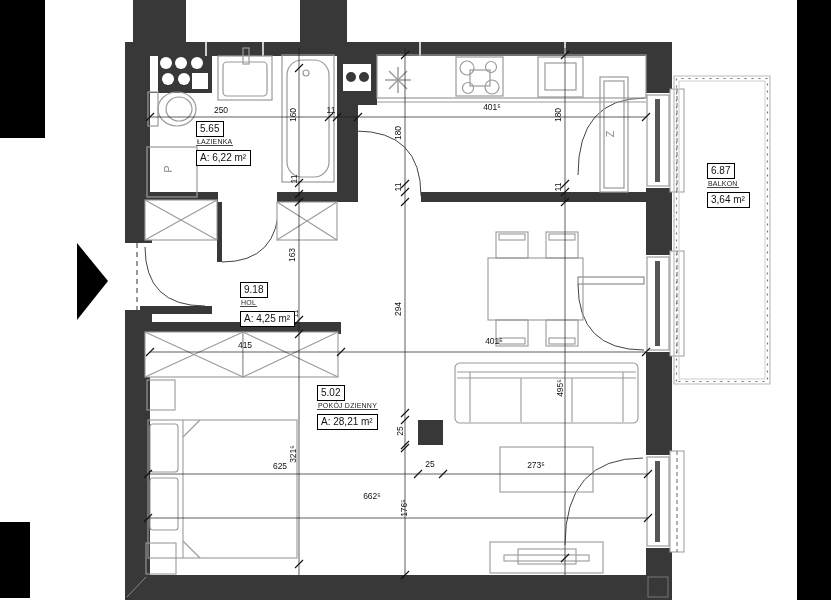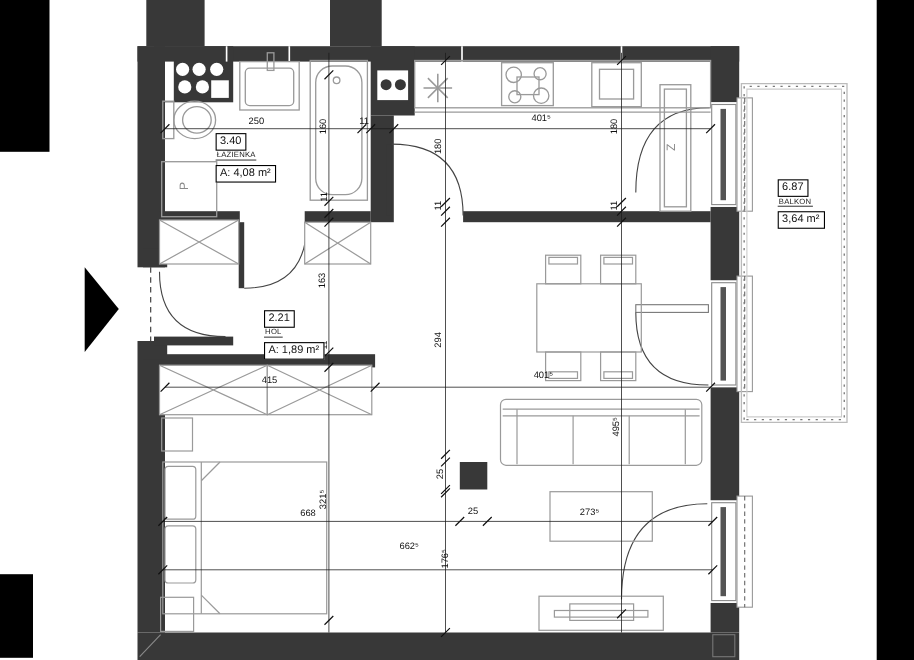--- a/index.html
+++ b/index.html
@@ -226,52 +226,57 @@
     M146,121 L154,113 M325,121 L333,113 M333,121 L341,113 M354,121 L362,113 M642,121 L650,113
     M146,356 L154,348 M337,356 L345,348 M642,356 L650,348
     M144,478 L152,470 M414,478 L422,470 M439,478 L447,470 M644,478 L652,470
     M144,522 L152,514 M644,522 L652,514
     M295,72 L303,64 M295,187 L303,179 M295,198 L303,190 M295,206 L303,198 M295,324 L303,316 M295,338 L303,330 M295,568 L303,560
     M401,59 L409,51 M401,188 L409,180 M401,196 L409,188 M401,206 L409,198 M401,417 L409,409 M401,424 L409,416 M401,449 L409,441 M401,452 L409,444 M401,579 L409,571
     M561,59 L569,51 M561,188 L569,180 M561,196 L569,188 M561,206 L569,198 M561,562 L569,554"></path>
 </svg>
 
 <div class="lbl" style="left:196px;top:118px">
-  <span class="numbox">3.40</span>
+  <span class="numbox">5.65</span>
   <span class="roomname">ŁAZIENKA</span>
-  <span class="areabox">A: 4,08 m²</span>
+  <span class="areabox">A: 6,22 m²</span>
 </div>
 <div class="lbl" style="left:240px;top:279px">
-  <span class="numbox">2.21</span>
+  <span class="numbox">9.18</span>
   <span class="roomname">HOL</span>
-  <span class="areabox">A: 1,89 m²</span>
+  <span class="areabox">A: 4,25 m²</span>
+</div>
+<div class="lbl" style="left:317px;top:382px">
+  <span class="numbox">5.02</span>
+  <span class="roomname">POKÓJ DZIENNY</span>
+  <span class="areabox">A: 28,21 m²</span>
 </div>
 <div class="lbl" style="left:707px;top:160px">
   <span class="numbox">6.87</span>
   <span class="roomname">BALKON</span>
   <span class="areabox">3,64 m²</span>
 </div>
 
-<div class="dim" style="left:233px;top:105px">250</div>
+<div class="dim" style="left:221px;top:105px">250</div>
 <div class="dim" style="left:331px;top:105px">11</div>
 <div class="dim" style="left:492px;top:102px">401⁵</div>
 <div class="dim v" style="left:293px;top:110px">160</div>
 <div class="dim v" style="left:294px;top:174px">11</div>
 <div class="dim v" style="left:398px;top:128px">180</div>
 <div class="dim v" style="left:398px;top:182px">11</div>
 <div class="dim v" style="left:558px;top:110px">180</div>
 <div class="dim v" style="left:558px;top:182px">11</div>
 <div class="dim v" style="left:292px;top:250px">163</div>
 <div class="dim v" style="left:398px;top:304px">294</div>
 <div class="dim v small" style="left:295px;top:309px">11</div>
 <div class="dim" style="left:245px;top:340px">415</div>
 <div class="dim" style="left:494px;top:336px">401⁵</div>
 <div class="dim v" style="left:560px;top:383px">495⁵</div>
 <div class="dim v" style="left:293px;top:449px">321⁵</div>
-<div class="dim" style="left:280px;top:461px">668</div>
+<div class="dim" style="left:280px;top:461px">625</div>
 <div class="dim v" style="left:400px;top:426px">25</div>
 <div class="dim" style="left:430px;top:459px">25</div>
 <div class="dim" style="left:536px;top:460px">273⁵</div>
 <div class="dim v" style="left:404px;top:503px">176⁵</div>
 <div class="dim" style="left:372px;top:491px">662⁵</div>
 
 <div class="mark" style="left:164px;top:163px">P</div>
 <div class="mark" style="left:607px;top:128px">Z</div>
 
 </div>

